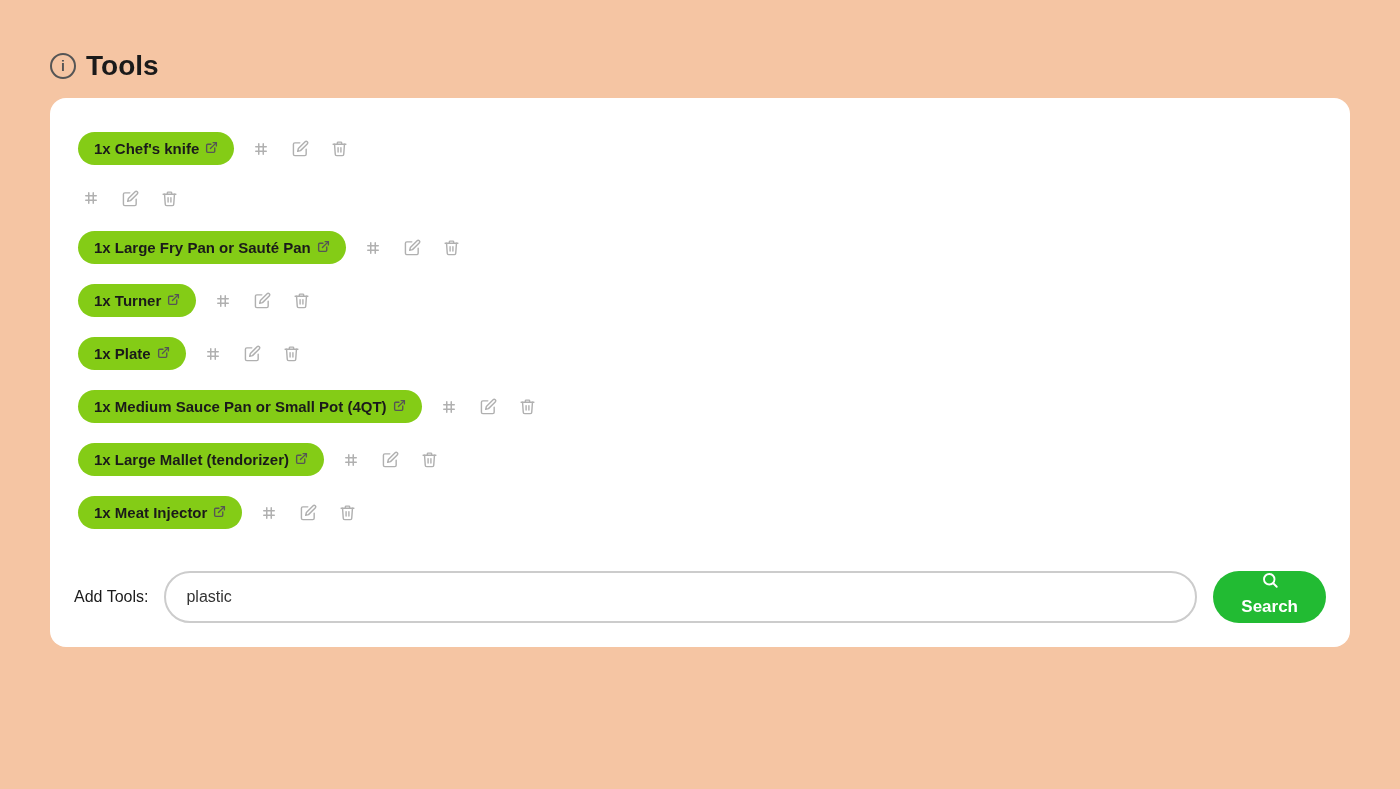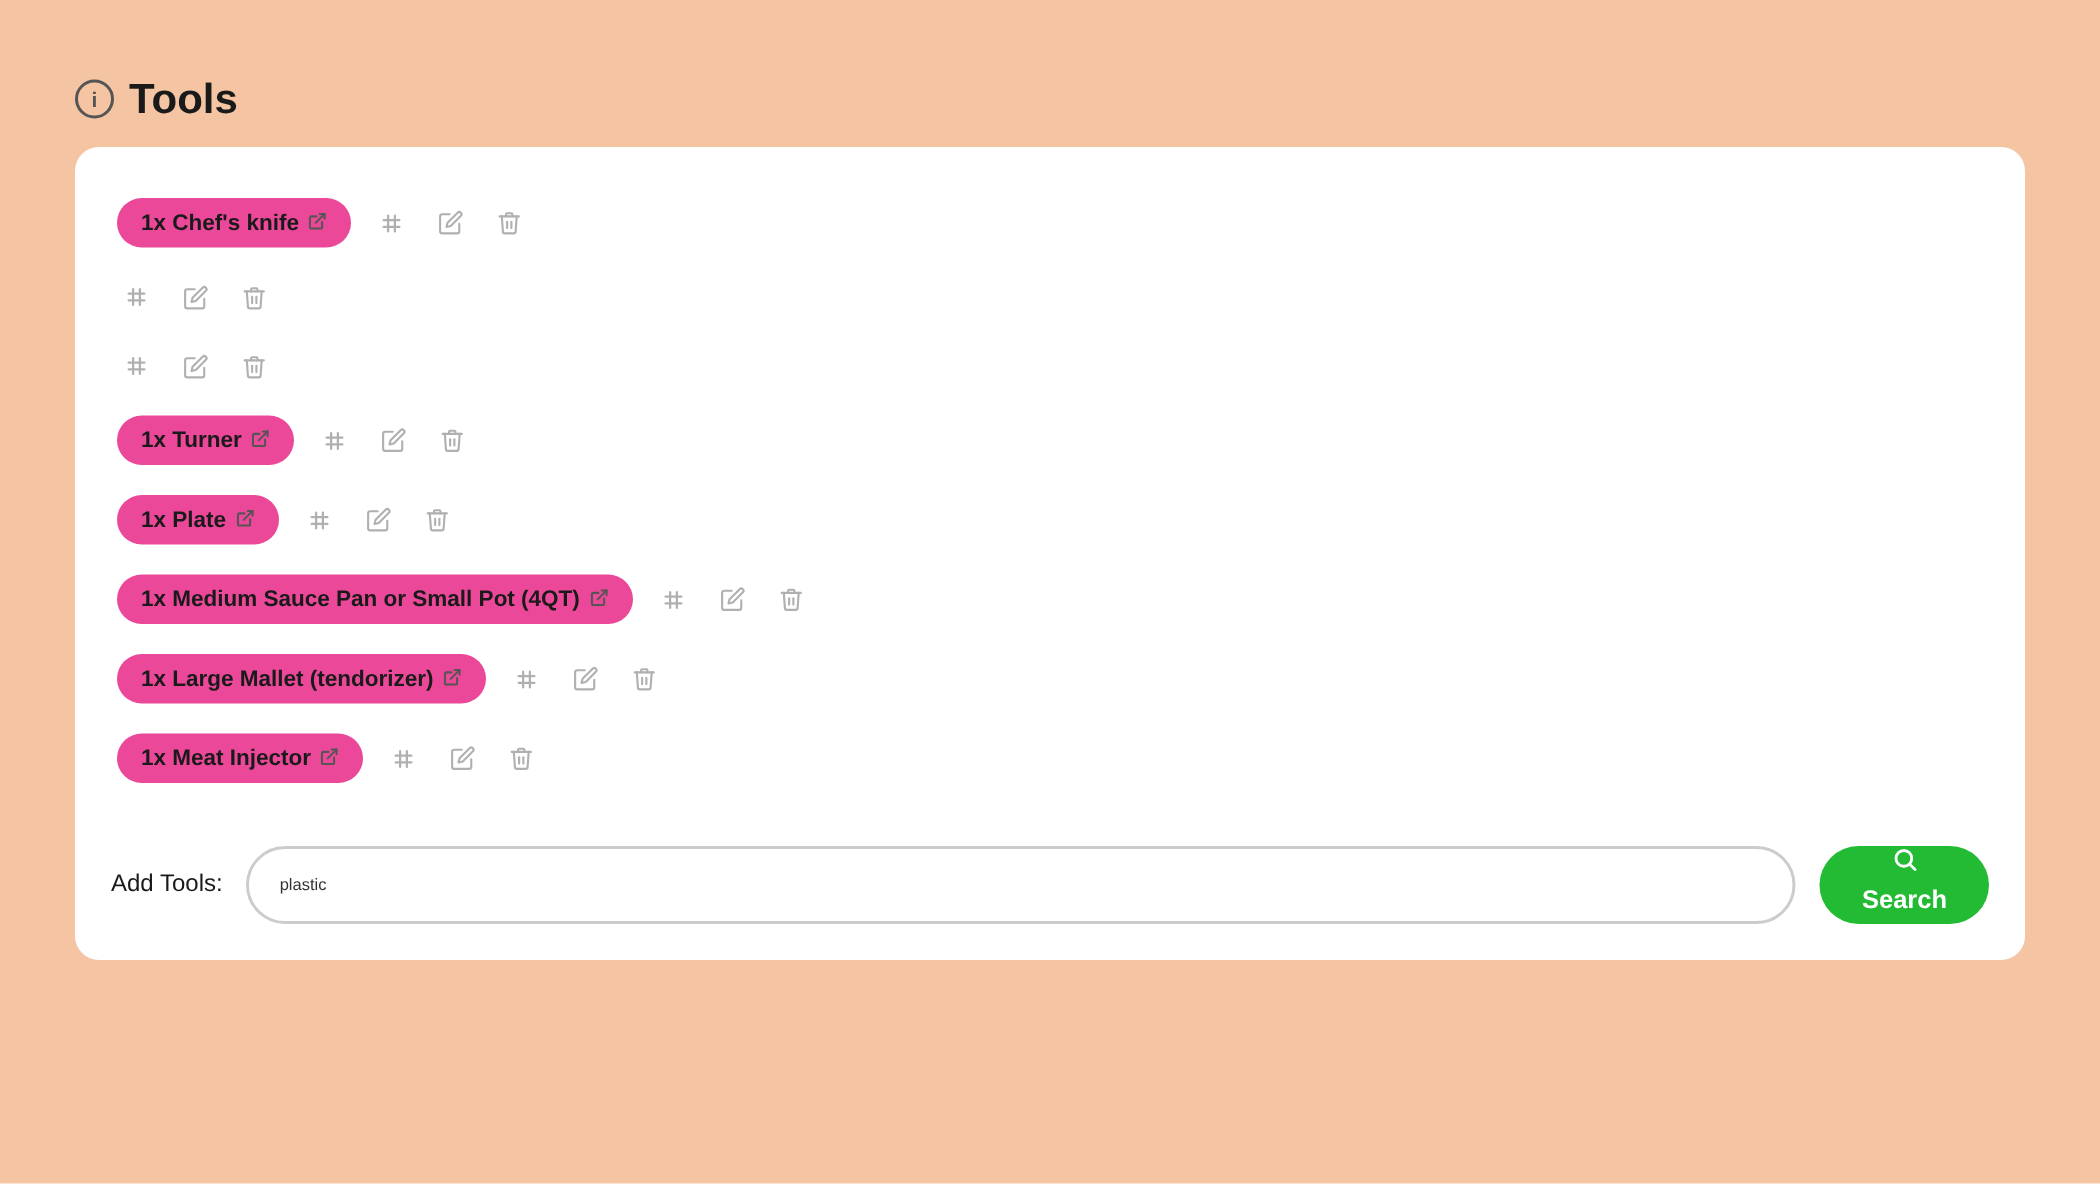--- a/index.html
+++ b/index.html
@@ -63,21 +63,21 @@
       display: flex;
       align-items: center;
       gap: 14px;
       padding: 10px 4px;
     }
 
     .tool-tag {
       display: inline-flex;
       align-items: center;
       gap: 6px;
-      background: #ec4899;
+      background: #84cc16;
       border-radius: 20px;
       padding: 8px 16px;
       font-size: 15px;
       font-weight: 600;
       color: #1a1a1a;
       cursor: pointer;
       white-space: nowrap;
     }
 
     .tool-tag .ext-icon {
@@ -111,21 +111,21 @@
       color: #1a1a1a;
       white-space: nowrap;
     }
 
     .search-input {
       flex: 1;
       height: 52px;
       border: 2px solid #ccc;
       border-radius: 30px;
       padding: 0 20px;
-      font-size: 11px;
+      font-size: 16px;
       outline: none;
       color: #333;
     }
 
     .search-button {
       height: 52px;
       background: #22bb33;
       color: white;
       border: none;
       border-radius: 30px;
@@ -209,20 +209,28 @@
             <svg width="17" height="17" viewBox="0 0 24 24" fill="none" stroke="#b0b0b0" stroke-width="2" stroke-linecap="round" stroke-linejoin="round">
               <polyline points="3 6 5 6 21 6"></polyline>
               <path d="M19 6l-1 14a2 2 0 0 1-2 2H8a2 2 0 0 1-2-2L5 6"></path>
               <path d="M10 11v6"></path>
               <path d="M14 11v6"></path>
               <path d="M9 6V4a1 1 0 0 1 1-1h4a1 1 0 0 1 1 1v2"></path>
             </svg>
           </button>
         </div>
         <div class="tool-item">
+          <div class="tool-tag">
+            <span>1x Large Fry Pan or Sauté Pan</span>
+            <span class="ext-icon"><svg width="13" height="13" viewBox="0 0 24 24" fill="none" stroke="#555" stroke-width="2.5" stroke-linecap="round" stroke-linejoin="round">
+                <path d="M18 13v6a2 2 0 0 1-2 2H5a2 2 0 0 1-2-2V8a2 2 0 0 1 2-2h6"></path>
+                <polyline points="15 3 21 3 21 9"></polyline>
+                <line x1="10" y1="14" x2="21" y2="3"></line>
+              </svg></span>
+          </div>
           <button class="icon-btn">
             <svg width="18" height="18" viewBox="0 0 24 24" fill="none" stroke="#b0b0b0" stroke-width="2" stroke-linecap="round" stroke-linejoin="round">
               <line x1="5" y1="9" x2="19" y2="9"></line>
               <line x1="5" y1="15" x2="19" y2="15"></line>
               <line x1="9" y1="5" x2="9" y2="19"></line>
               <line x1="15" y1="5" x2="15" y2="19"></line>
             </svg>
           </button>
           <button class="icon-btn">
             <svg width="17" height="17" viewBox="0 0 24 24" fill="none" stroke="#b0b0b0" stroke-width="2" stroke-linecap="round" stroke-linejoin="round">

